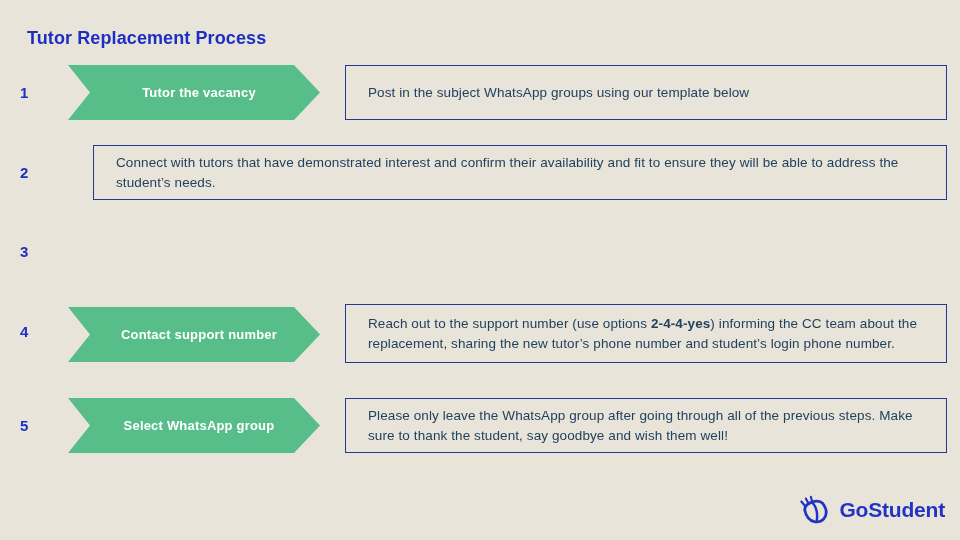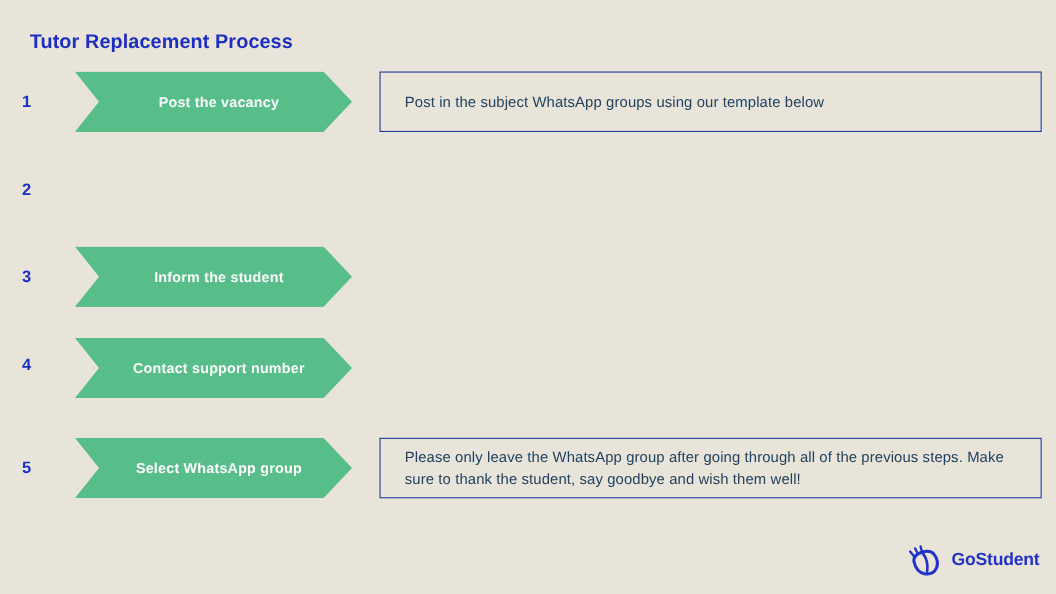--- a/index.html
+++ b/index.html
@@ -66,55 +66,58 @@
   #row-3 .step-box{min-height:59px;}
   #row-3 .step-arrow{margin-top:3px;}
   #row-4{top:398px;}
   .brand-footer{
     position:absolute;right:15px;bottom:11px;
     display:flex;align-items:center;gap:5px;
   }
   .brand-footer svg{display:block;}
   .brand-wordmark{
     color:var(--logo-blue);
-    font-size:16px;font-weight:800;letter-spacing:-.2px;
+    font-size:21px;font-weight:800;letter-spacing:-.2px;
   }
 </style>
 </head>
 <body>
 
 <div class="slide">
 
   <h1 class="page-title">Tutor Replacement Process</h1>
 
   <div class="step-row" id="row-0">
     <div class="step-number">1</div>
     <div class="step-arrow">
-      <span class="step-arrow-label">Post the vacancy</span>
+      <span class="step-arrow-label">Tutor the vacancy</span>
     </div>
     <div class="step-box">
       <p class="step-desc"><span>Post in the subject WhatsApp groups using our template below</span><span class="bold-part"></span><span></span></p>
     </div>
   </div>
 
   <div class="step-row" id="row-1">
     <div class="step-number">2</div>
+    <div class="step-box">
+      <p class="step-desc"><span>Connect with tutors that have demonstrated interest and confirm their availability and fit to ensure they will be able to address the student’s needs.</span><span class="bold-part"></span><span></span></p>
+    </div>
   </div>
 
   <div class="step-row" id="row-2">
     <div class="step-number">3</div>
-    <div class="step-arrow">
-      <span class="step-arrow-label">Inform the student</span>
-    </div>
   </div>
 
   <div class="step-row" id="row-3">
     <div class="step-number">4</div>
     <div class="step-arrow">
       <span class="step-arrow-label">Contact support number</span>
+    </div>
+    <div class="step-box">
+      <p class="step-desc"><span>Reach out to the support number (use options </span><span class="bold-part">2-4-4-yes</span><span>) informing the CC team about the replacement, sharing the new tutor’s phone number and student’s login phone number.</span></p>
     </div>
   </div>
 
   <div class="step-row" id="row-4">
     <div class="step-number">5</div>
     <div class="step-arrow">
       <span class="step-arrow-label">Select WhatsApp group</span>
     </div>
     <div class="step-box">
       <p class="step-desc"><span>Please only leave the WhatsApp group after going through all of the previous steps.  Make sure to thank the student, say goodbye and wish them well!</span><span class="bold-part"></span><span></span></p>

